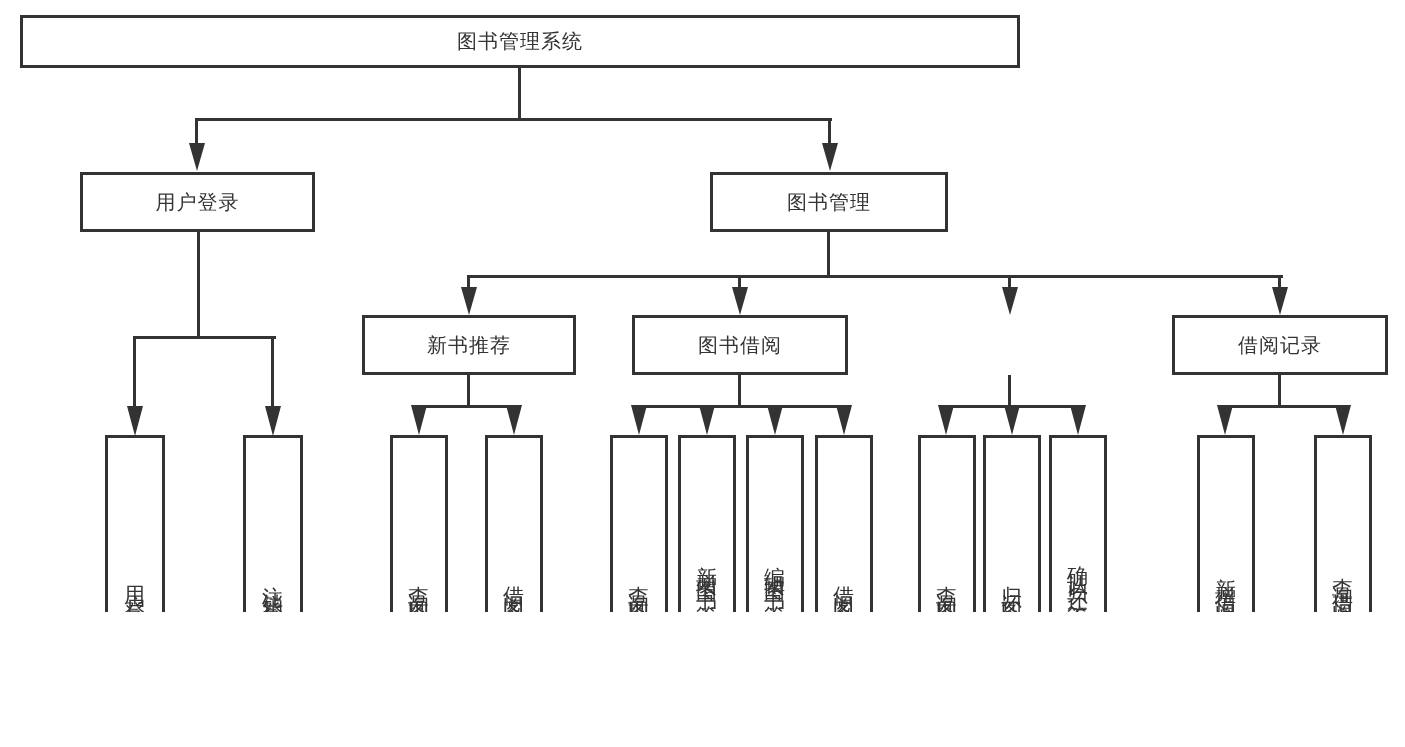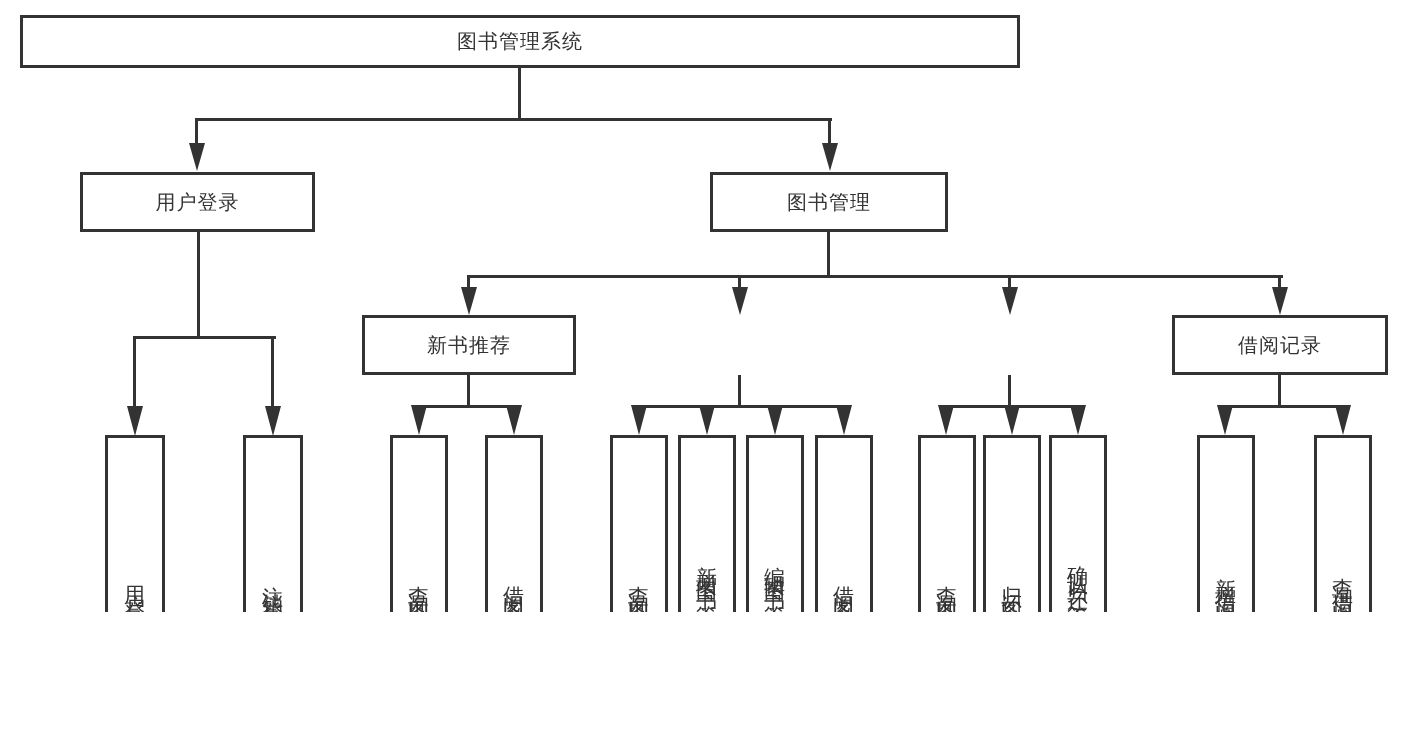--- a/index.html
+++ b/index.html
@@ -129,20 +129,21 @@
     <div class="arrow" style="left:1217px; top:405px;"></div>
     <div class="arrow" style="left:1335px; top:405px;"></div>
   </div>
 
   <div class="box" style="left:20px; top:15px; width:1000px; height:53px;">图书管理系统</div>
 
   <div class="box" style="left:80px; top:172px; width:235px; height:60px;">用户登录</div>
   <div class="box" style="left:710px; top:172px; width:238px; height:60px;">图书管理</div>
 
   <div class="box" style="left:362px; top:315px; width:214px; height:60px;">新书推荐</div>
+  <div class="box" style="left:632px; top:315px; width:216px; height:60px;">图书借阅</div>
   <div class="box" style="left:1172px; top:315px; width:216px; height:60px;">借阅记录</div>
 
   <div class="box leaf" style="left:105px; top:435px; width:60px; height:300px;">用户登录</div>
   <div class="box leaf" style="left:243px; top:435px; width:60px; height:300px;">注销登录</div>
 
   <div class="box leaf" style="left:390px; top:435px; width:58px; height:300px;">查询图书</div>
   <div class="box leaf" style="left:485px; top:435px; width:58px; height:300px;">借阅图书</div>
 
   <div class="box leaf" style="left:610px; top:435px; width:58px; height:300px;">查询图书</div>
   <div class="box leaf" style="left:678px; top:435px; width:58px; height:300px;">新增图书（管理员）</div>

